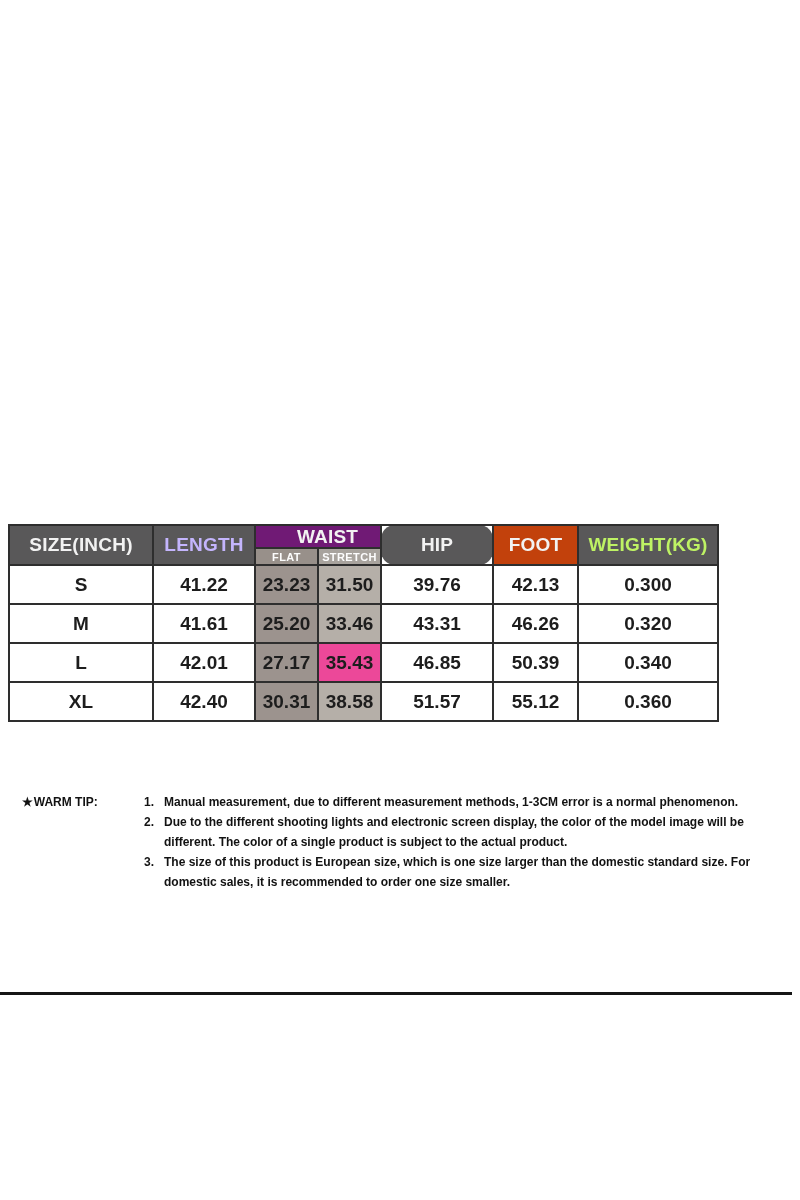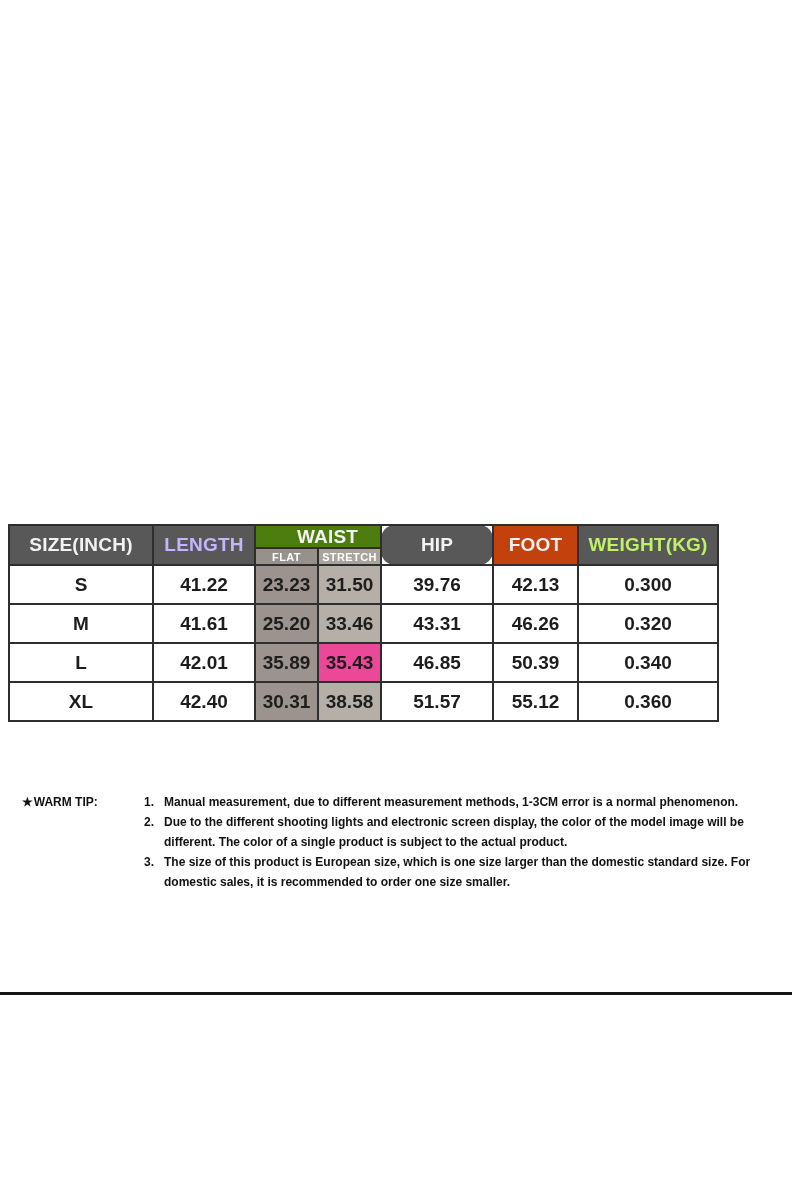--- a/index.html
+++ b/index.html
@@ -104,21 +104,21 @@
       <col style="width:63px">
       <col style="width:63px">
       <col style="width:112px">
       <col style="width:85px">
       <col style="width:140px">
     </colgroup>
     <thead>
       <tr class="header-main">
         <th class="main" rowspan="2" style="background: rgb(89, 88, 89); color: rgb(242, 242, 242);">SIZE(INCH)</th>
         <th class="main" rowspan="2" style="background: rgb(89, 88, 89); color: #c4b5fd;">LENGTH</th>
-        <th class="main waist-main" colspan="2" style="background: #4d7c0f; color: rgb(242, 242, 242); padding-left: 19px;">WAIST</th>
+        <th class="main waist-main" colspan="2" style="background: #701a75; color: rgb(242, 242, 242); padding-left: 19px;">WAIST</th>
         <th class="main" rowspan="2" style="background: rgb(89, 88, 89); color: rgb(242, 242, 242); border-radius: 14px;">HIP</th>
         <th class="main" rowspan="2" style="background: #c2410c; color: rgb(242, 242, 242);">FOOT</th>
         <th class="main" rowspan="2" style="background: rgb(89, 88, 89); color: #bef264;">WEIGHT(KG)</th>
       </tr>
       <tr class="header-sub">
         <th class="sub sub-flat" style="background: rgb(152, 144, 138);">FLAT</th>
         <th class="sub sub-stretch" style="background: rgb(168, 163, 157);">STRETCH</th>
       </tr>
     </thead>
     <tbody>
@@ -136,21 +136,21 @@
         <td>41.61</td>
         <td class="flat-cell" style="background: rgb(156, 147, 142);">25.20</td>
         <td class="stretch-cell" style="background: rgb(181, 175, 168);">33.46</td>
         <td>43.31</td>
         <td>46.26</td>
         <td>0.320</td>
       </tr>
       <tr>
         <td>L</td>
         <td>42.01</td>
-        <td class="flat-cell" style="background: rgb(156, 147, 142);">35.89</td>
+        <td class="flat-cell" style="background: rgb(156, 147, 142);">27.17</td>
         <td class="stretch-cell" style="background: #ec4899;">35.43</td>
         <td>46.85</td>
         <td>50.39</td>
         <td>0.340</td>
       </tr>
       <tr>
         <td>XL</td>
         <td>42.40</td>
         <td class="flat-cell" style="background: rgb(156, 147, 142);">30.31</td>
         <td class="stretch-cell" style="background: rgb(181, 175, 168);">38.58</td>

